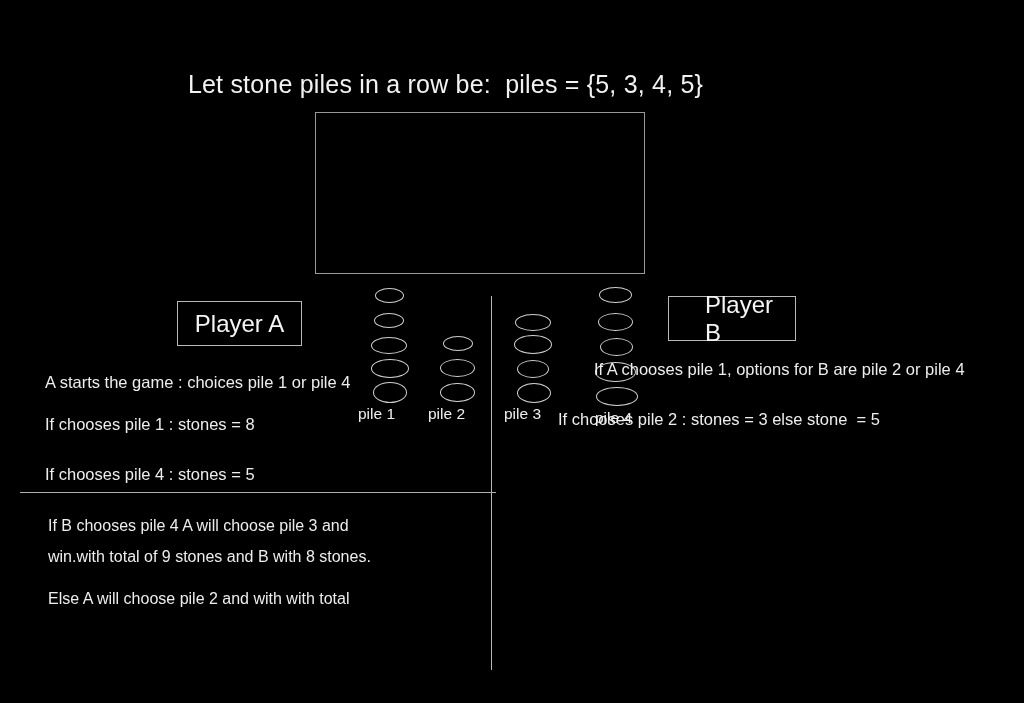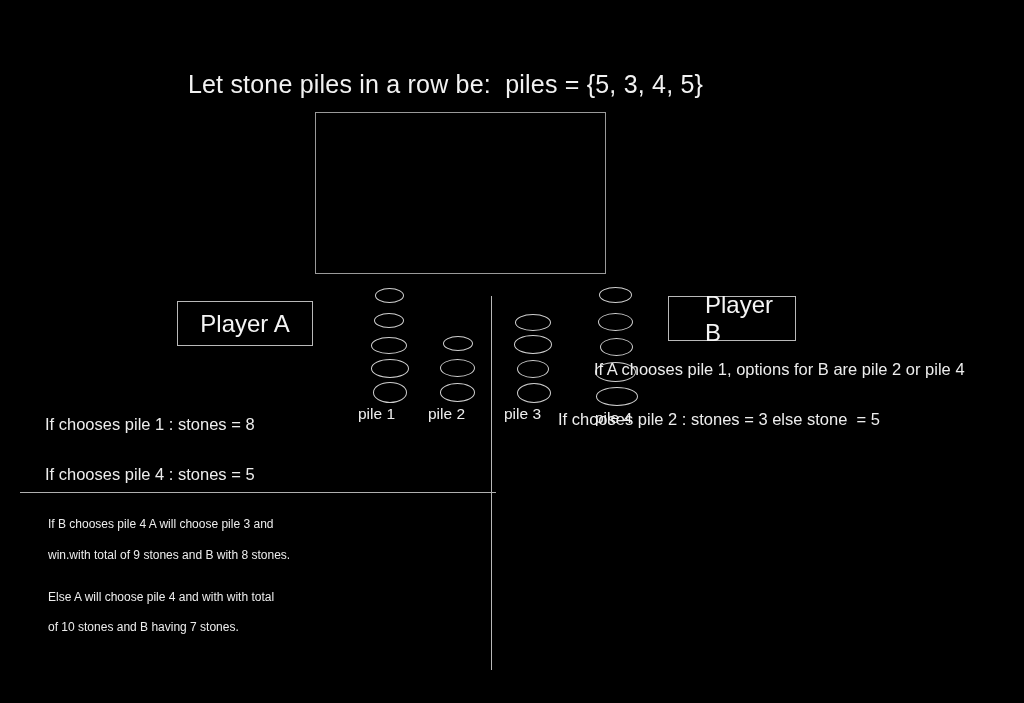--- a/index.html
+++ b/index.html
@@ -33,21 +33,21 @@
     color: #f2f2f2;
     letter-spacing: 0.2px;
     white-space: pre;
   }
 
   
   #piles-panel {
     position: absolute;
     left: 315px;
     top: 112px;
-    width: 291px;
+    width: 330px;
     height: 162px;
     border: 1px solid #9a9a9a;
     box-sizing: border-box;
   }
   .pile-column {
     position: absolute;
     bottom: 0;
   }
   .stone {
     position: absolute;
@@ -87,39 +87,39 @@
     box-sizing: border-box;
     display: flex;
     align-items: center;
     justify-content: center;
     font-size: 24px;
     color: #f5f5f5;
   }
   #player-a-box {
     left: 177px;
     top: 301px;
-    width: 136px;
+    width: 125px;
     height: 45px;
   }
   #player-b-box {
     left: 668px;
     top: 296px;
     width: 128px;
     height: 45px;
     padding-left: 36px;
   }
 
   
   .line {
     position: absolute;
     font-size: 16.5px;
     color: #ededed;
     white-space: pre;
   }
-  .line.sm { font-size: 12px; }
+  .line.sm { font-size: 16px; }
 </style>
 </head>
 <body>
 
 <div class="stage">
 
   <div id="title">Let stone piles in a row be:  piles = {5, 3, 4, 5}</div>
 
   <div id="piles-panel">
 
@@ -158,28 +158,28 @@
 
   </div>
 
   <div id="vertical-divider"></div>
   <div id="horizontal-divider"></div>
 
   <div class="player-box" id="player-a-box">
     <span>Player A</span>
   </div>
 
+  <div class="line" style="left:45px; top:373px;">A starts the game : choices pile 1 or pile 4</div>
   <div class="line" style="left:45px; top:415px;">If chooses pile 1 : stones = 8</div>
   <div class="line" style="left:45px; top:465px;">If chooses pile 4 : stones = 5</div>
 
   <div class="player-box" id="player-b-box">
     <span>Player B</span>
   </div>
 
   <div class="line" style="left:558px; top:360px;margin-left:36px;">If A chooses pile 1, options for B are pile 2 or pile 4</div>
   <div class="line" style="left:558px; top:410px;">If chooses pile 2 : stones = 3 else stone  = 5</div>
 
   <div class="line sm" style="left:48px; top:517px;">If B chooses pile 4 A will choose pile 3 and</div>
   <div class="line sm" style="left:48px; top:548px;">win.with total of 9 stones and B with 8 stones.</div>
-  <div class="line sm" style="left:48px; top:590px;">Else A will choose pile 4 and with with total</div>
-  <div class="line sm" style="left:48px; top:620px;">of 10 stones and B having 7 stones.</div>
+  <div class="line sm" style="left:48px; top:590px;">Else A will choose pile 2 and with with total</div>
 
 </div>
 
 </body></html>

